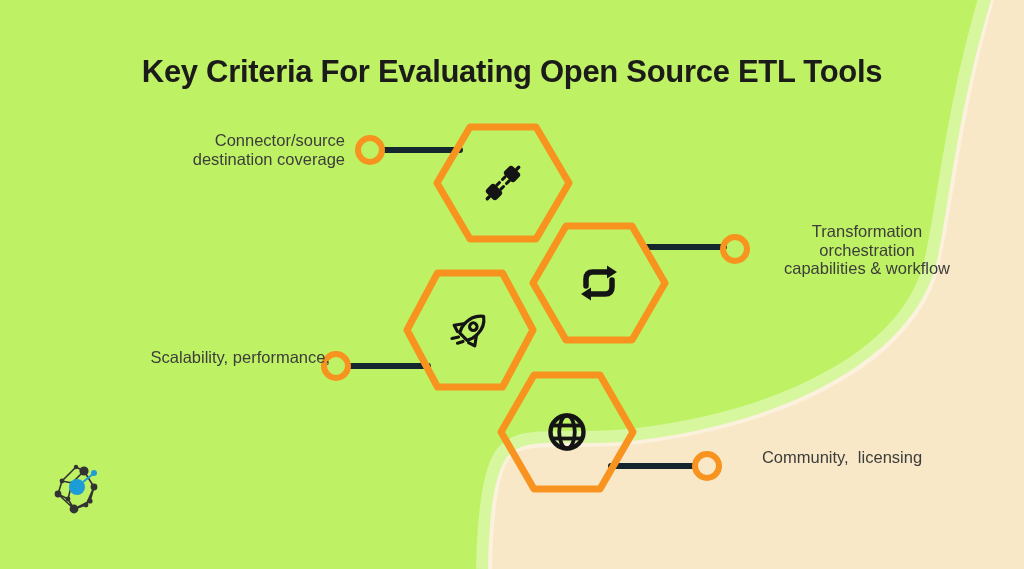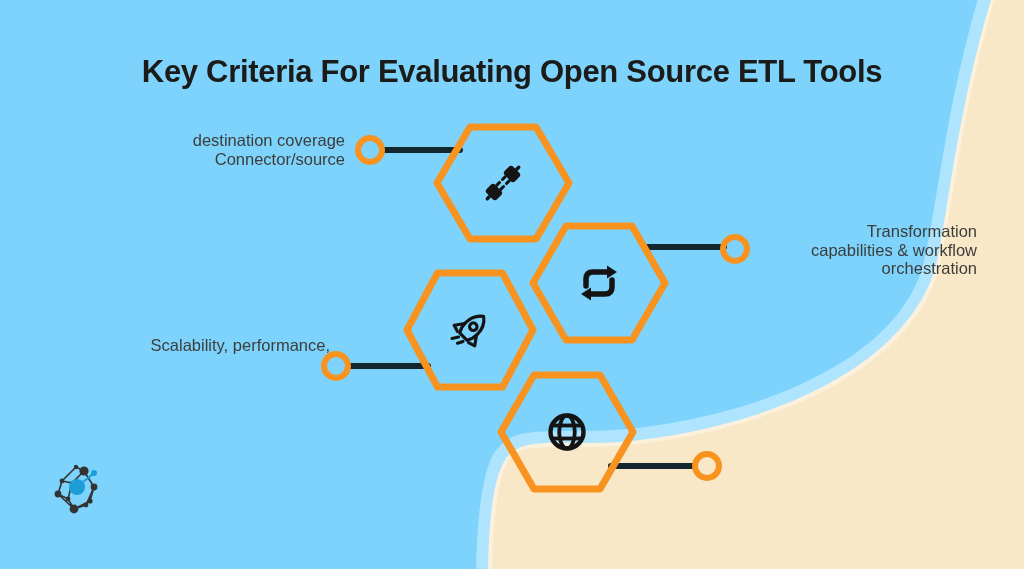--- a/index.html
+++ b/index.html
@@ -1,56 +1,56 @@
 <!DOCTYPE html>
 <html><head>
 <meta charset="utf-8">
 <style>
   html,body{margin:0;padding:0;}
   body{font-family:"Liberation Sans", sans-serif;}
   #canvas{
     position:relative;width:1024px;height:569px;overflow:hidden;
-    background:#7dd3fc;
+    background:#bef264;
   }
   .bg-svg{position:absolute;inset:0;width:1024px;height:569px;}
   .title{
     position:absolute;left:0;top:54px;width:1024px;text-align:center;
     font-size:31px;font-weight:800;letter-spacing:-0.3px;color:#1B1B19;margin:0;
   }
   .node{position:absolute;}
   .node svg.hex{display:block;}
   .node .icon{position:absolute;left:50%;top:50%;transform:translate(-50%,-50%);}
   .connector-line{position:absolute;height:6px;background:#14272F;border-radius:3px;}
   .connector-dot{
     position:absolute;width:30px;height:30px;box-sizing:border-box;
     border:6px solid #F7931E;border-radius:50%;background:transparent;
   }
   .label{position:absolute;color:#3D3D3B;font-size:16.5px;line-height:18.5px;}
   .label span{display:block;white-space:pre;}
   .label.align-right{text-align:right;}
-  .label.align-left{text-align:right;}
+  .label.align-left{text-align:center;}
   .logo{position:absolute;left:50px;top:461px;width:56px;height:56px;}
 </style>
 </head>
 <body>
 
 <div id="canvas">
 
   <svg class="bg-svg" viewBox="0 0 1024 569" preserveAspectRatio="none">
     <path fill="#F8E8C7" d="M991,0 C958,110 950,196 938,256 C920,350 800,420 640,440 C570,449 522,432 505,460 C492,481 489,525 488,569 L1024,569 L1024,0 Z"></path>
     <path fill="none" stroke="rgba(255,255,255,0.38)" stroke-width="16" d="M987,-4 C954,108 946,198 933,258 C915,350 796,416 638,436 C567,445 519,428 501,457 C489,477 485,523 484,569"></path>
   </svg>
 
   <h1 class="title">Key Criteria For Evaluating Open Source ETL Tools</h1>
 
   <div class="connector-line" style="left:381px;top:147px;width:82px;"></div>
   <div class="connector-dot" style="left:355px;top:135px;"></div>
   <div class="label align-right" style="left:135px;top:131px;width:210px;">
+    <span>Connector/source</span>
     <span>destination coverage</span>
-    <span>Connector/source</span>
   </div>
   <div class="node" style="left:433px;top:123px;width:140px;height:120px;">
     <svg class="hex" width="140" height="120" viewBox="0 0 140 120">
       <polygon points="37,4 103,4 136,60 103,116 37,116 4,60" fill="none" stroke="#F7931E" stroke-width="7" stroke-linejoin="round"></polygon>
     </svg>
     <svg class="icon" width="50" height="50" viewBox="0 0 48 48">
       <g transform="rotate(-45 24 24)" fill="#141414">
         <rect x="1" y="22.4" width="6" height="3.2" rx="1.6"></rect>
         <rect x="6" y="17" width="11.5" height="14" rx="3"></rect>
         <rect x="17" y="19.8" width="6.4" height="2.9" rx="1.4"></rect>
@@ -60,40 +60,40 @@
         <rect x="24.6" y="19.8" width="6.4" height="2.9" rx="1.4"></rect>
         <rect x="24.6" y="25.3" width="6.4" height="2.9" rx="1.4"></rect>
       </g>
     </svg>
   </div>
 
   <div class="connector-line" style="left:643px;top:244px;width:84px;"></div>
   <div class="connector-dot" style="left:720px;top:234px;"></div>
   <div class="label align-left" style="left:757px;top:222px;width:220px;">
     <span>Transformation</span>
+    <span>orchestration</span>
     <span>capabilities &amp; workflow</span>
-    <span>orchestration</span>
   </div>
   <div class="node" style="left:529px;top:222px;width:140px;height:122px;">
     <svg class="hex" width="140" height="122" viewBox="0 0 140 122">
       <polygon points="37,4 103,4 136,61 103,118 37,118 4,61" fill="none" stroke="#F7931E" stroke-width="7" stroke-linejoin="round"></polygon>
     </svg>
     <svg class="icon" width="48" height="48" viewBox="0 0 48 48">
       <g stroke="#141414" stroke-width="5.5" fill="none" stroke-linecap="round" stroke-linejoin="round">
         <path d="M 11 27 L 11 20 Q 11 13 18 13 L 32 13"></path>
         <path d="M 37 21 L 37 28 Q 37 35 30 35 L 16 35"></path>
       </g>
       <polygon points="32,6.5 32,19.5 42,13" fill="#141414"></polygon>
       <polygon points="16,28.5 16,41.5 6,35" fill="#141414"></polygon>
     </svg>
   </div>
 
   <div class="connector-line" style="left:345px;top:363px;width:86px;"></div>
   <div class="connector-dot" style="left:321px;top:351px;"></div>
-  <div class="label align-right" style="left:110px;top:336px;width:220px;">
+  <div class="label align-right" style="left:110px;top:348px;width:220px;">
     <span>Scalability, performance,</span>
   </div>
   <div class="node" style="left:403px;top:269px;width:134px;height:122px;">
     <svg class="hex" width="134" height="122" viewBox="0 0 134 122">
       <polygon points="34.5,4 99.5,4 130,61 99.5,118 34.5,118 4,61" fill="none" stroke="#F7931E" stroke-width="7" stroke-linejoin="round"></polygon>
     </svg>
     <svg class="icon" width="50" height="50" viewBox="0 0 48 48">
       <g transform="rotate(45 24 24)" stroke="#141414" stroke-width="3" fill="none" stroke-linecap="round" stroke-linejoin="round">
         <path d="M 24 5.5 C 29.5 9.5 32 16 32 22 C 32 26.5 30.8 30 29 33 L 19 33 C 17.2 30 16 26.5 16 22 C 16 16 18.5 9.5 24 5.5 Z"></path>
         <circle cx="24" cy="19.5" r="3.6"></circle>
@@ -101,20 +101,21 @@
         <path d="M 31.8 23 L 38 31.5 L 31.5 33.5"></path>
         <path d="M 21 36.5 L 17.5 42"></path>
         <path d="M 27 36.5 L 24.5 41.5"></path>
       </g>
     </svg>
   </div>
 
   <div class="connector-line" style="left:608px;top:463px;width:88px;"></div>
   <div class="connector-dot" style="left:692px;top:451px;"></div>
   <div class="label align-left" style="left:727px;top:448px;width:230px;">
+    <span>Community,  licensing</span>
   </div>
   <div class="node" style="left:497px;top:371px;width:140px;height:122px;">
     <svg class="hex" width="140" height="122" viewBox="0 0 140 122">
       <polygon points="37,4 103,4 136,61 103,118 37,118 4,61" fill="none" stroke="#F7931E" stroke-width="7" stroke-linejoin="round"></polygon>
     </svg>
     <svg class="icon" width="48" height="48" viewBox="0 0 48 48">
       <g stroke="#141414" fill="none">
         <circle cx="24" cy="24" r="16.5" stroke-width="4.4"></circle>
         <ellipse cx="24" cy="24" rx="7.8" ry="16.5" stroke-width="3.8"></ellipse>
         <line x1="9" y1="17.5" x2="39" y2="17.5" stroke-width="3.8"></line>

